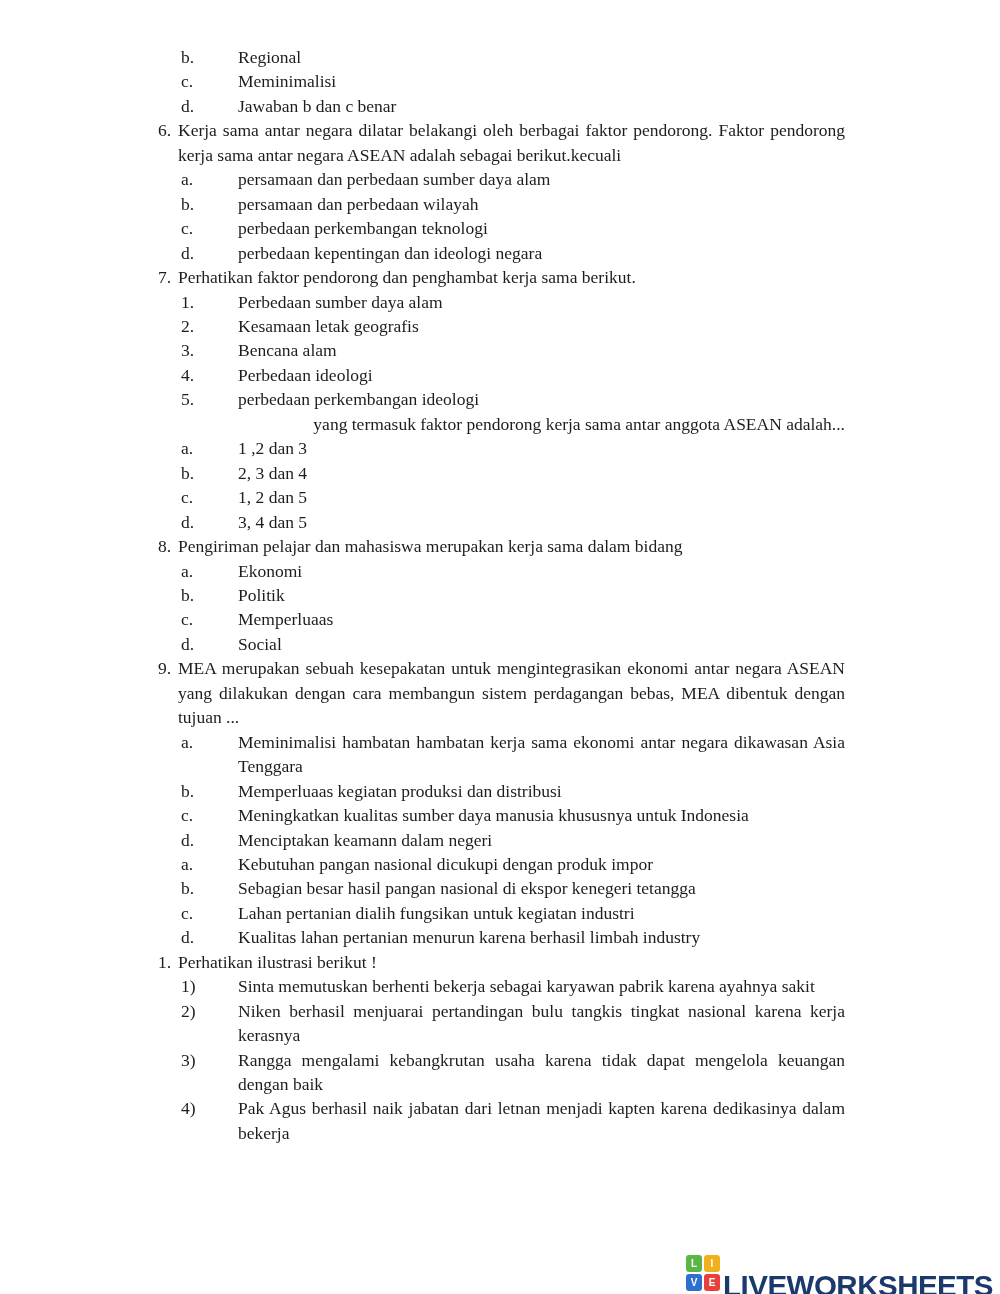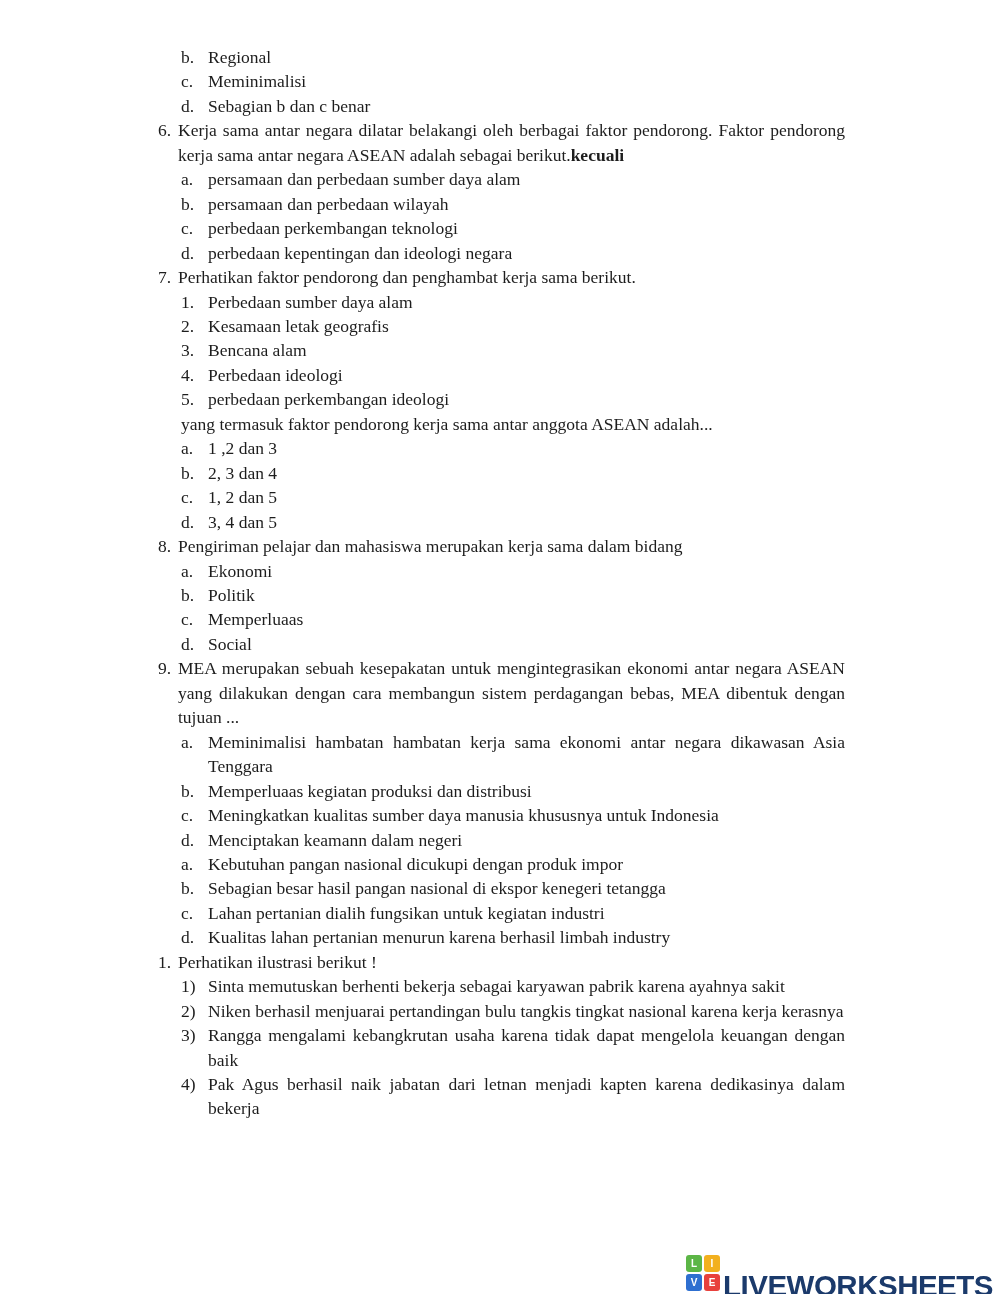--- a/index.html
+++ b/index.html
@@ -12,23 +12,23 @@
     line-height:24.45px;
     color:#1d1d1d;
     overflow:hidden;
   }
   .content{position:absolute;left:143px;top:45px;width:702px;}
   .q-row{display:flex;}
   .q-num{flex:none;width:35px;box-sizing:border-box;padding-right:7px;text-align:right;white-space:nowrap;}
   .q-text{flex:1;text-align:justify;}
   .opt-row{display:flex;margin-left:38px;}
   .opt-letter{flex:none;width:27px;}
-  .opt-text{flex:1;text-align:justify;}
-  .cont{margin-left:38px;}
-  b{font-weight:bold;}
+  .opt-text{flex:1;text-align:justify;margin-left:30px;}
+  .cont{margin-left:38px;text-align:right;}
+  b{font-weight:normal;}
 
   
   .lw{position:absolute;left:686px;top:1252px;display:flex;align-items:flex-start;gap:3px;text-decoration:none;cursor:pointer;}
   .lw-icon{display:grid;grid-template-columns:16px 16px;grid-auto-rows:17px;gap:2px;margin-top:3px;}
   .lw-sq{
     display:flex;align-items:center;justify-content:center;
     color:#ffffff;
     font-family:"Liberation Sans", sans-serif;
     font-weight:bold;font-size:10px;line-height:10px;
     border-radius:3px;
@@ -51,21 +51,21 @@
       <div class="opt-row">
         <div class="opt-letter">b.</div>
         <div class="opt-text">Regional</div>
       </div>
       <div class="opt-row">
         <div class="opt-letter">c.</div>
         <div class="opt-text">Meminimalisi</div>
       </div>
       <div class="opt-row">
         <div class="opt-letter">d.</div>
-        <div class="opt-text">Sebagian b dan c benar</div>
+        <div class="opt-text">Jawaban b dan c benar</div>
       </div>
       <div class="q-row">
         <div class="q-num">6.</div>
         <div class="q-text">Kerja sama antar negara dilatar belakangi oleh berbagai faktor pendorong. Faktor pendorong kerja sama antar negara ASEAN adalah sebagai berikut.<b>kecuali</b></div>
       </div>
       <div class="opt-row">
         <div class="opt-letter">a.</div>
         <div class="opt-text">persamaan dan perbedaan sumber daya alam</div>
       </div>
       <div class="opt-row">

